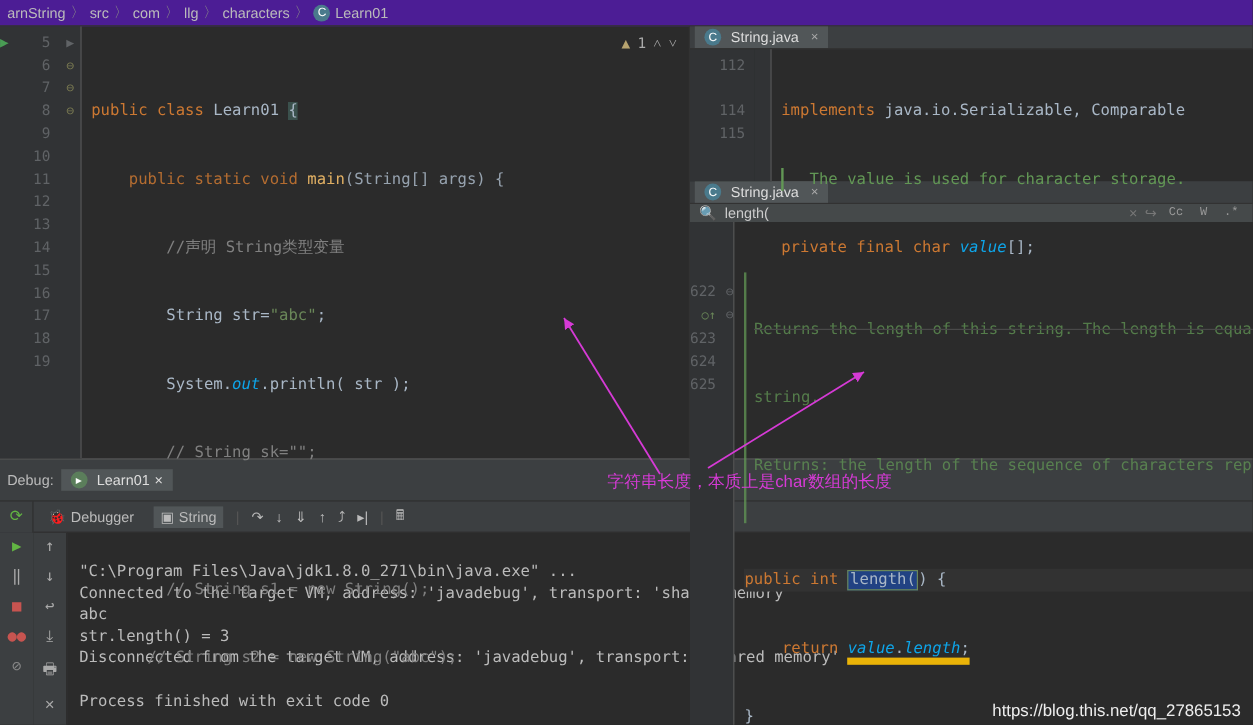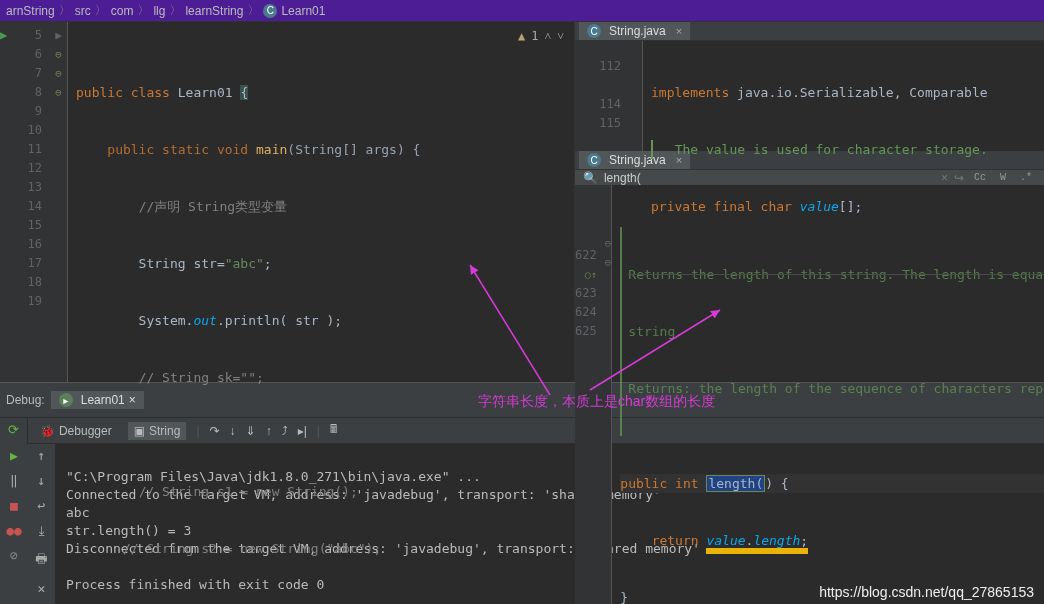--- a/index.html
+++ b/index.html
@@ -19,21 +19,21 @@
   .comment { color:#808080;text-align:center; }
   .method { color:#ffc66d; }
   .field { color:#0ea5e9; font-style:italic; }
   .cls { color:#a9b7c6; }
   .jdoc { color:#629755; }
   .warn-badge { position:absolute; top:5px; right:10px; color:#aaa; font-size:12px; display:flex; align-items:center; gap:6px; }
   .tab-strip { background:#3c3f41; height:24px; display:flex; align-items:center; padding-left:4px; border-bottom:1px solid #323232; font-family:sans-serif; font-size:12px; }
   .tab { background:#515658; padding:2px 8px; display:flex; align-items:center; gap:4px; color:#ddd; }
   .tab .x { color:#aaa; margin-left:6px; font-size:11px; }
   .sub-panel { flex:1; display:flex; position:relative; }
-  .right-gutter { width:54px; background:#313335; text-align:right; padding-right:8px; color:#606366; font-size:12px; line-height:19px; padding-top:16px; }
+  .right-gutter { width:54px; background:#313335; text-align:right; padding-right:8px; color:#606366; font-size:12px; line-height:19px; padding-top:4px; }
   .search-bar { background:#45494a; height:26px; display:flex; align-items:center; padding:0 8px; color:#ccc; font-size:12px; gap:6px; font-family:sans-serif; }
   .search-bar input { flex:1; background:transparent; border:none; outline:none; color:#ccc; font-size:12px; }
   .search-opts { display:flex; gap:6px; color:#999; font-size:10px; font-family:Liberation Mono, monospace;text-align:center; }
   .opt { border:1px solid transparent; padding:1px 3px; }
   .hl-box { border:1px solid #6a8759; background:#214283; padding:0 1px; }
   .underline-orange { border-bottom:6px solid #eab308; }
   .debug-bar { background:#3c3f41; height:36px; border-top:1px solid #555; border-bottom:1px solid #2d2d2d; display:flex; align-items:center; padding:0 6px; font-size:12px; font-family:sans-serif; color:#bbb; }
   .debug-tab { background:#515658; padding:2px 8px; margin-left:6px; color:#ddd; display:flex; align-items:center; gap:4px; }
   .tool-row { background:#3c3f41; height:26px; border-bottom:1px solid #2d2d2d; display:flex; align-items:center; padding:0 6px; gap:10px; font-size:12px; font-family:sans-serif; color:#bbb; }
   .tool-row .btn { padding:2px 6px; display:flex; align-items:center; gap:4px; }
@@ -53,21 +53,21 @@
 
 <div class="breadcrumb">
   <span>arnString</span>
     <span class="sep">〉</span>
   <span>src</span>
     <span class="sep">〉</span>
   <span>com</span>
     <span class="sep">〉</span>
   <span>llg</span>
     <span class="sep">〉</span>
-  <span>learnString</span>
+  <span>characters</span>
     <span class="sep">〉</span>
   <span class="cls-icon">C</span>
   <span>Learn01</span>
 </div>
 
 <div class="top-grid">
 
   <div class="left-editor">
     <div class="gutter">
       <div style="position:relative"><span class="run-arrow">▶</span><span>5</span></div>
@@ -265,15 +265,15 @@
   <defs>
       <marker id="ah" markerWidth="8" markerHeight="8" refX="6" refY="3" orient="auto">
         <path d="M0,0 L6,3 L0,6 Z" fill="#d63ad6"></path>
       </marker>
     </defs>
   <line x1="120" y1="140" x2="40" y2="10" stroke="#d63ad6" stroke-width="1.5" marker-end="url(#ah)"></line>
 </svg>
 <svg class="arrow" style="left:580px;top:300px" width="170" height="100">
   <line x1="10" y1="90" x2="140" y2="10" stroke="#d63ad6" stroke-width="1.5" marker-end="url(#ah)"></line>
 </svg>
-<div class="annotation" style="left:478px;top:393px">字符串长度，本质上是char数组的长度</div>
-
-<div class="watermark">https://blog.csdn.net/qq_27865153</div>
+<div class="annotation" style="left:506px;top:393px">字符串长度，本质上是char数组的长度</div>
+
+<div class="watermark">https://blog.this.net/qq_27865153</div>
 
 </body></html>

